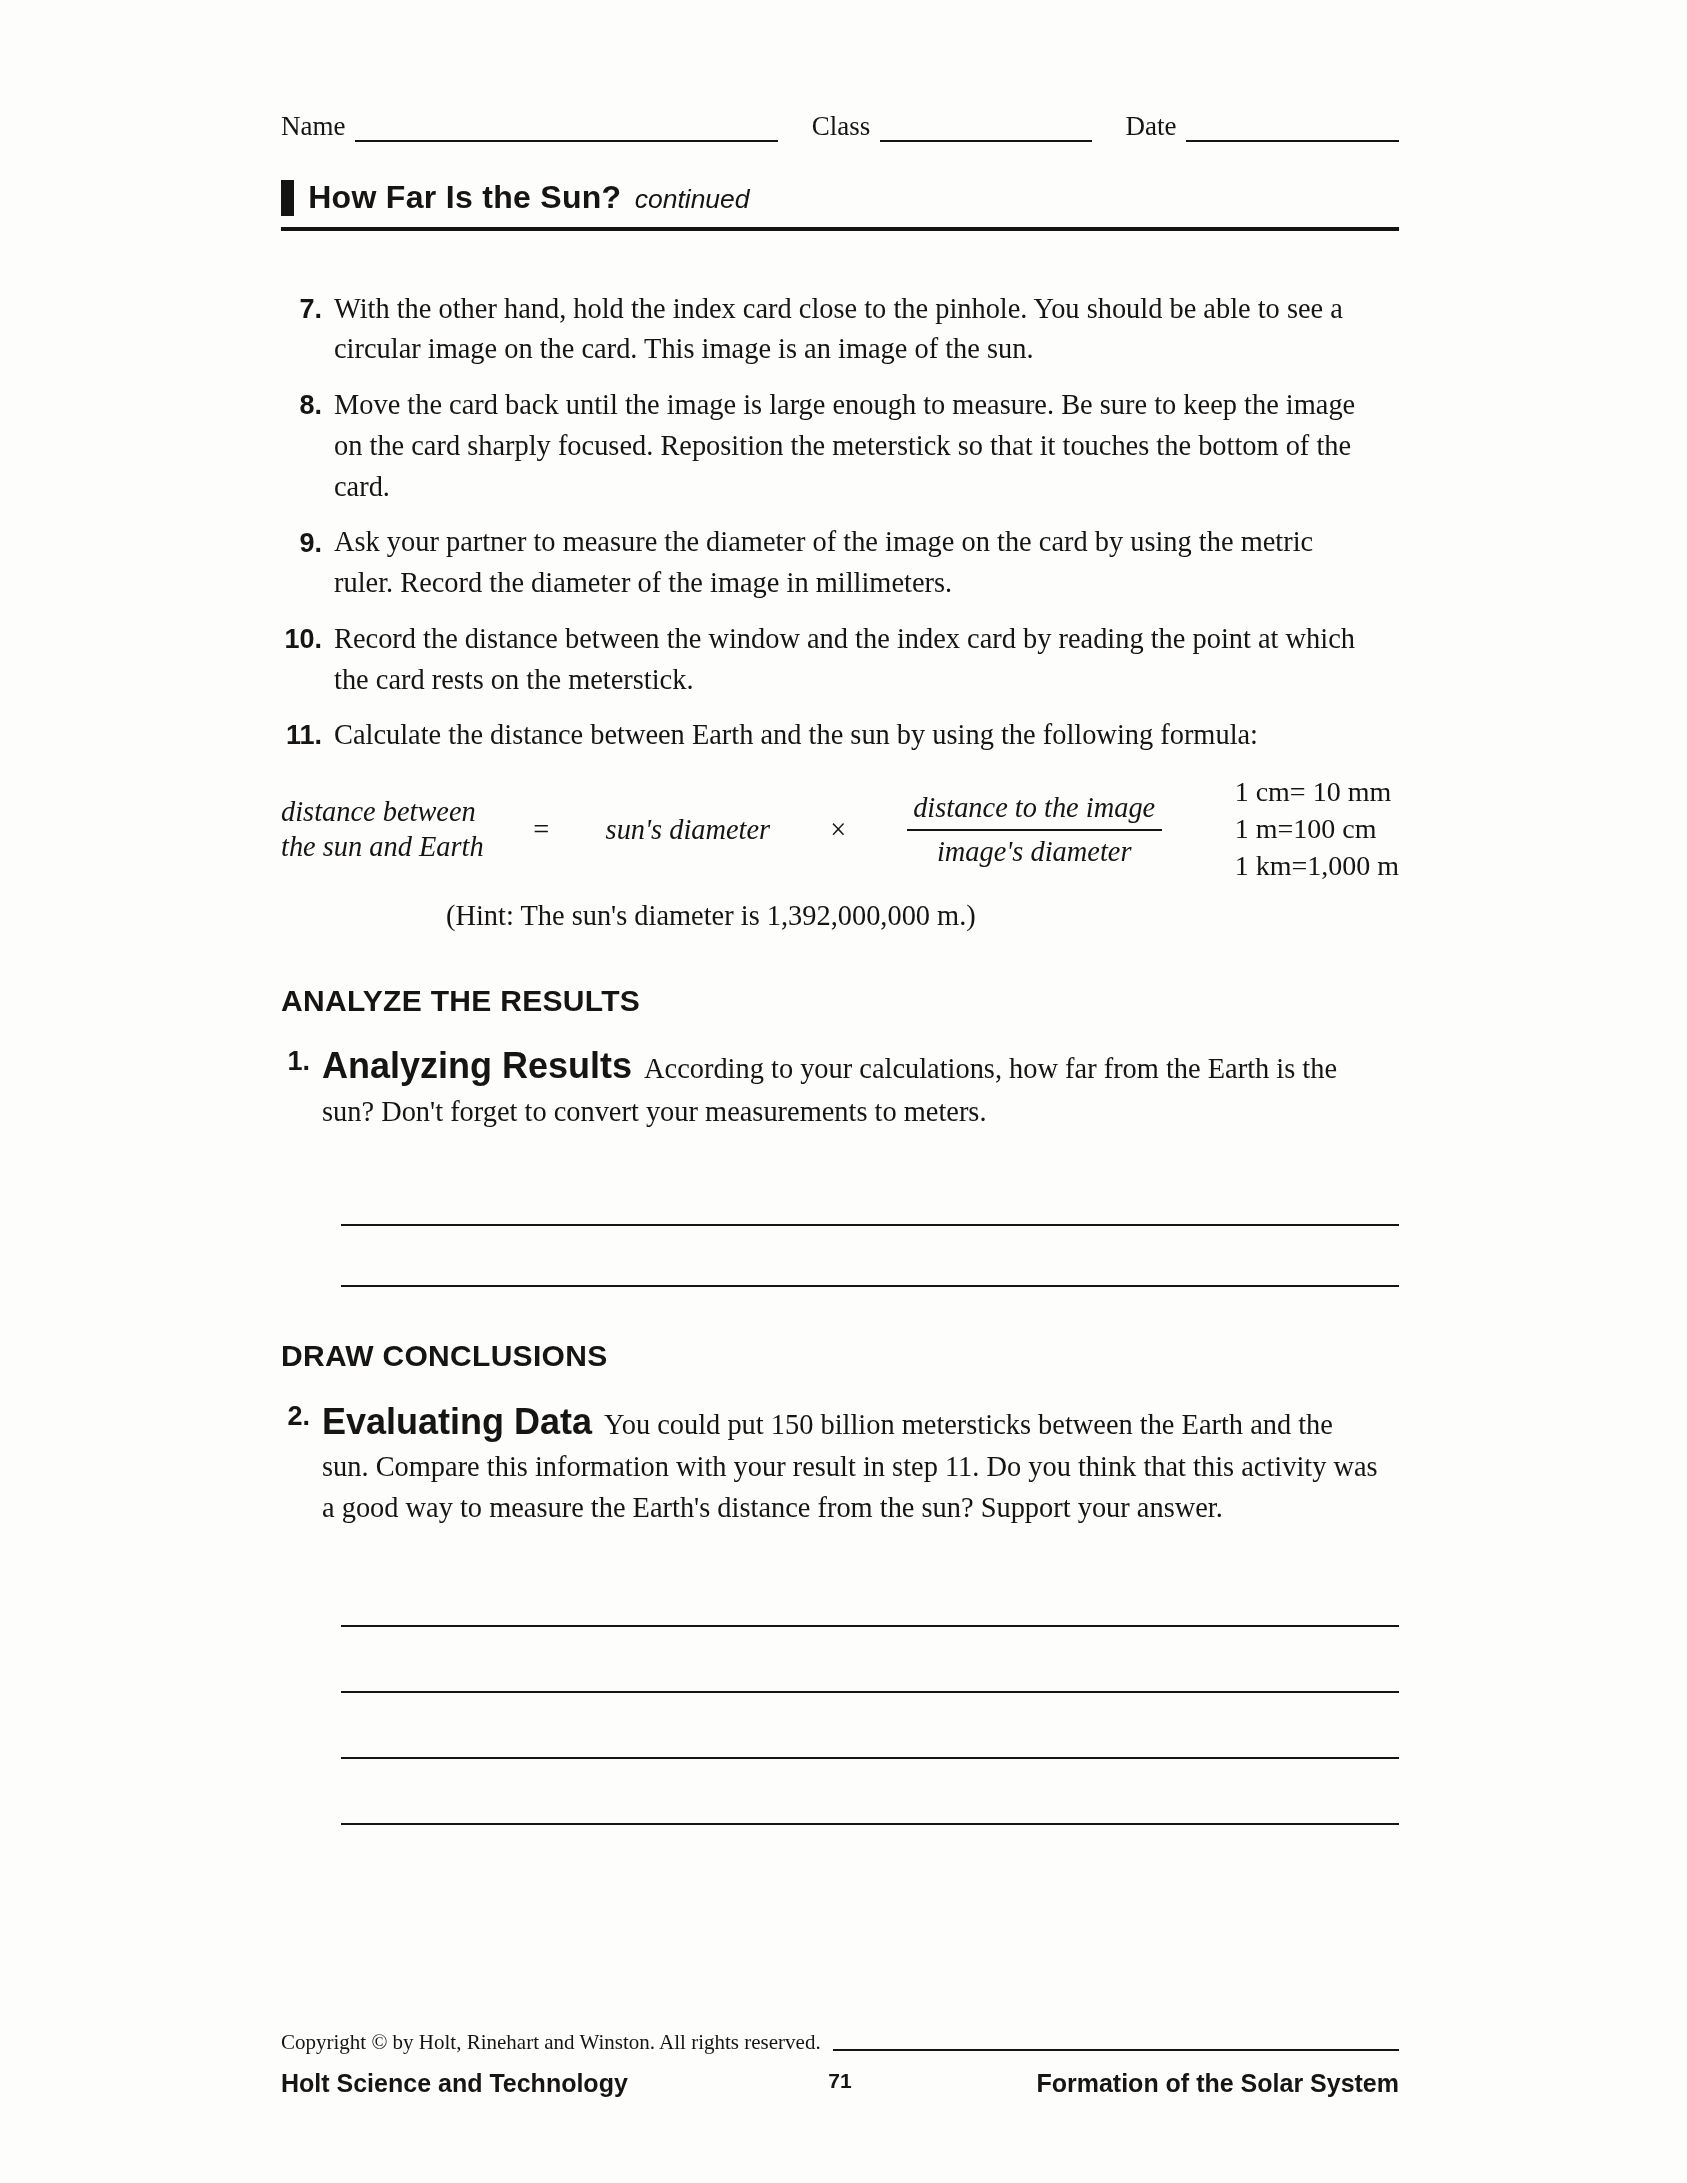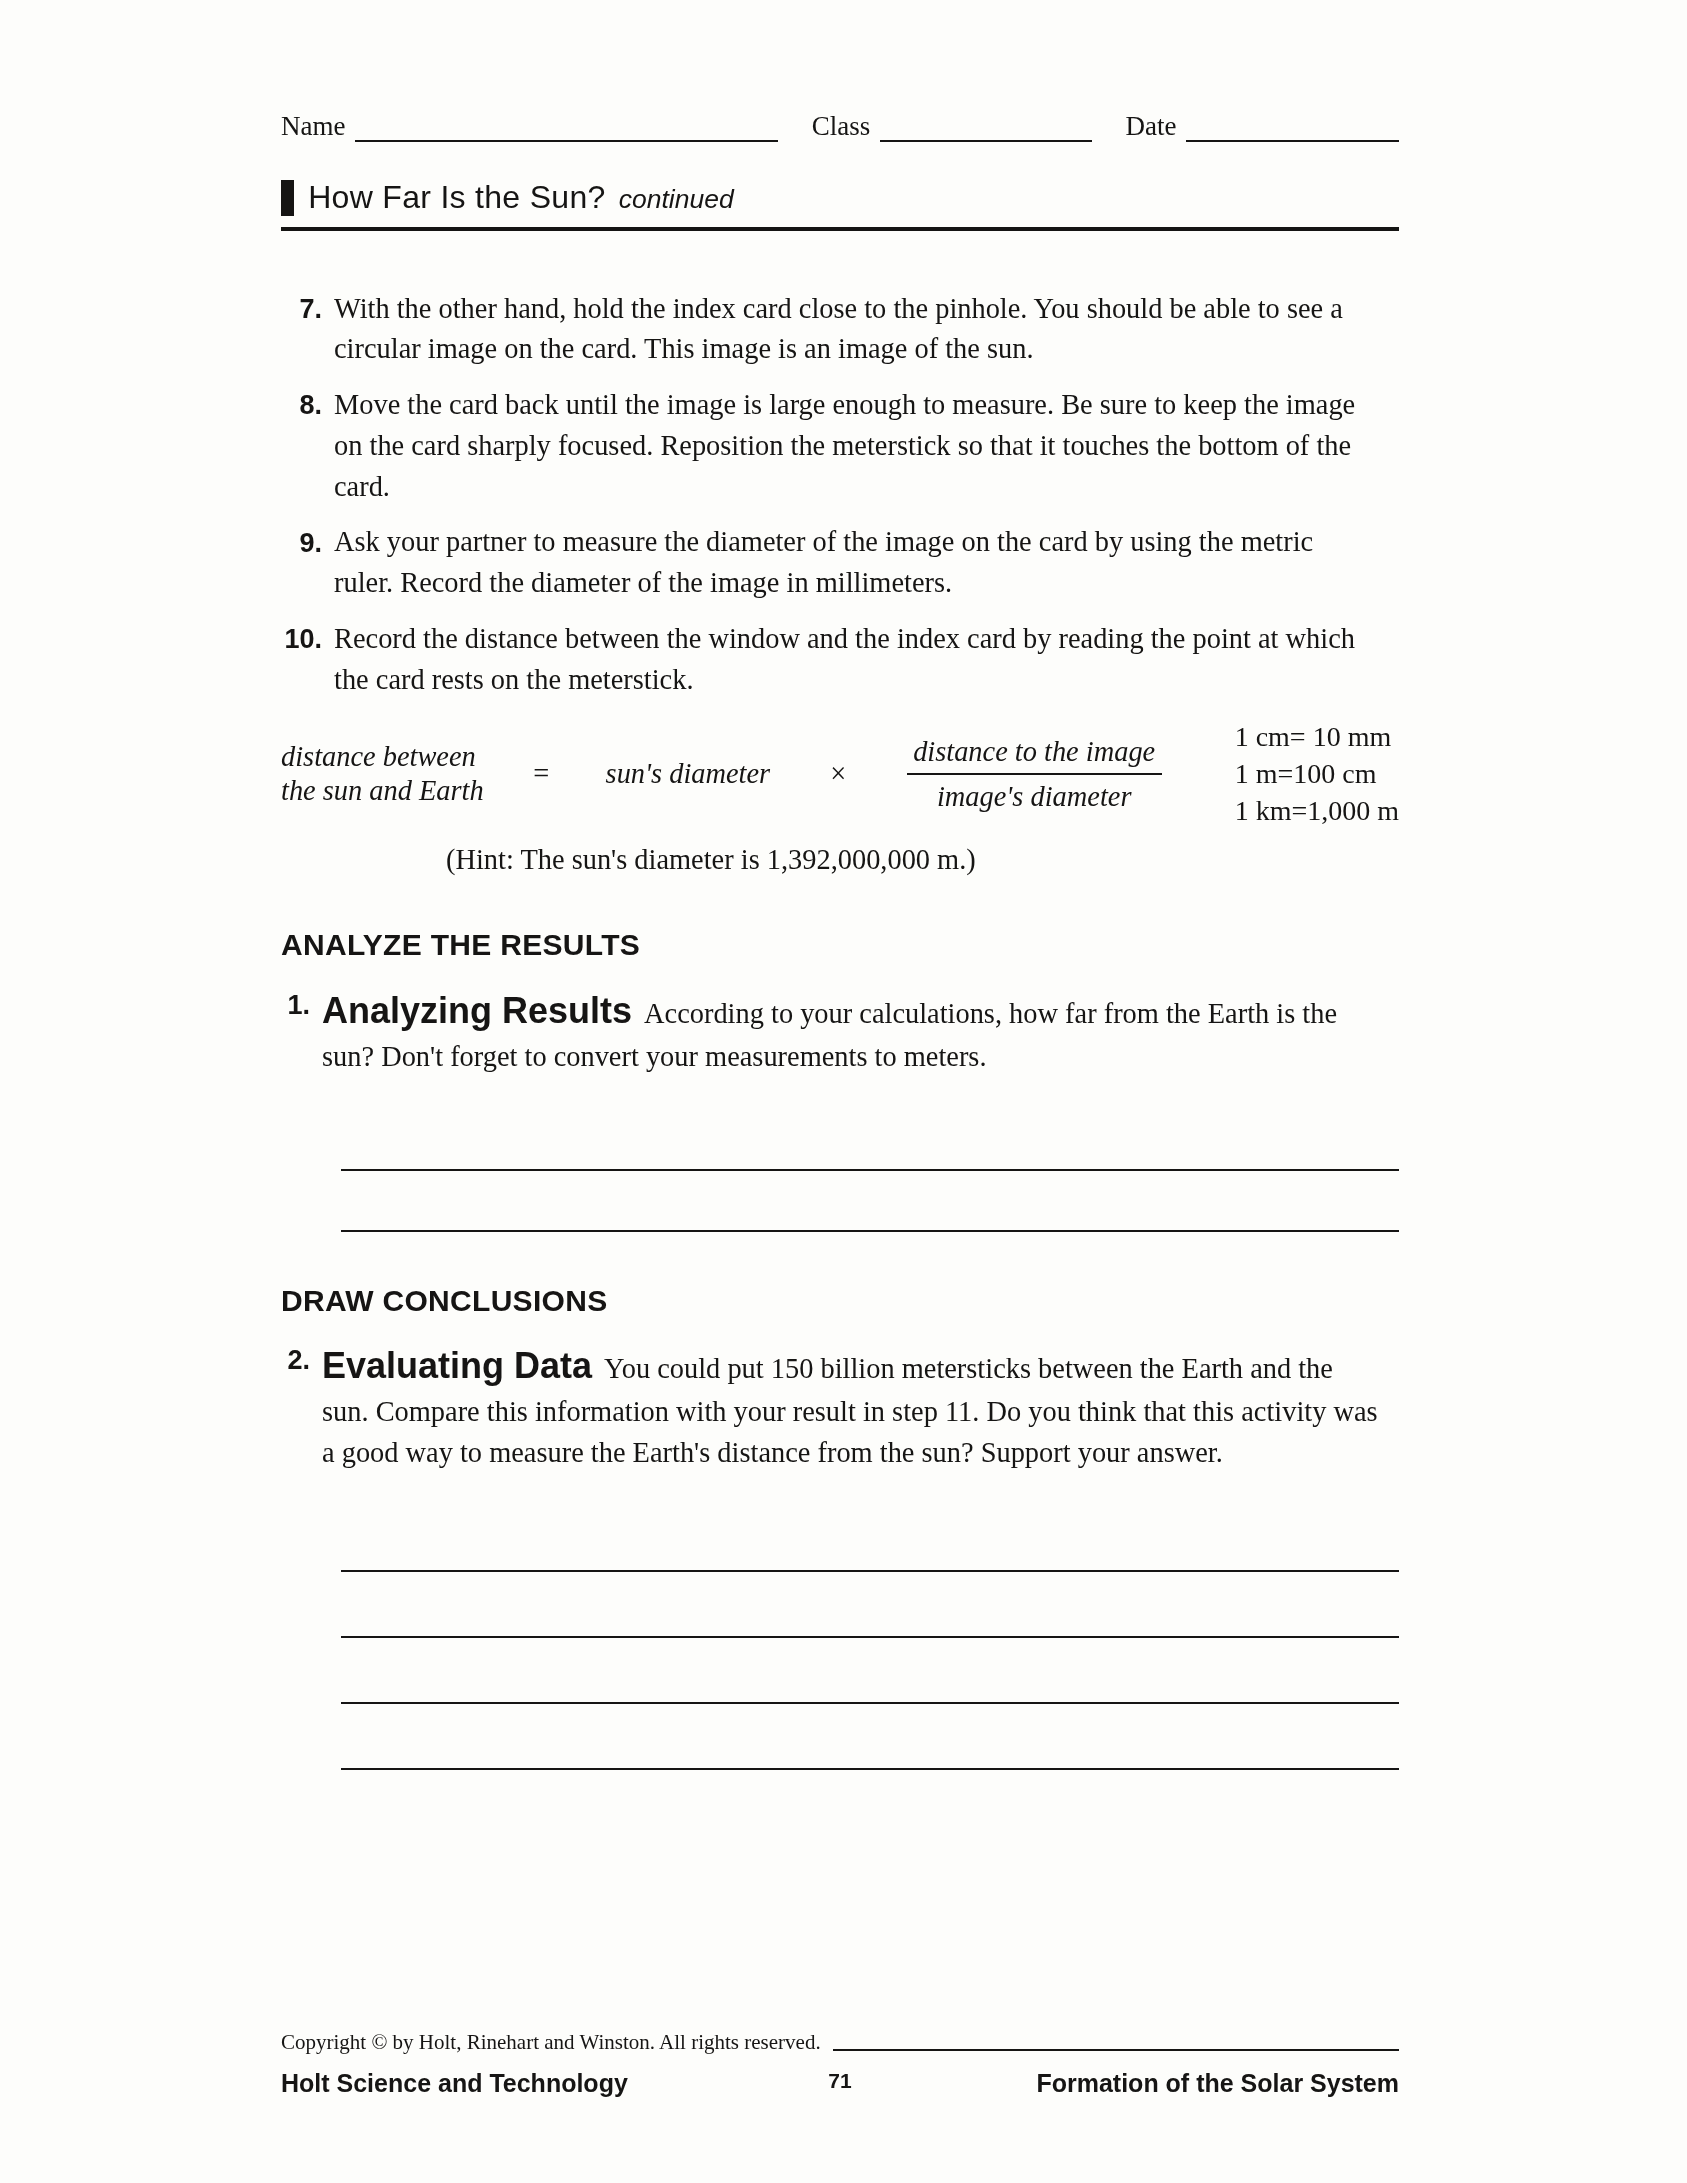--- a/index.html
+++ b/index.html
@@ -47,21 +47,21 @@
   }
   .title-block {
     width: 12.6px;
     height: 36px;
     background: #151413;
     margin-right: 14.6px;
     flex: none;
   }
   .title-main {
     font-family: "Liberation Sans", sans-serif;
-    font-weight: normal;
+    font-weight: bold;
     font-size: 32px;
     letter-spacing: 0.3px;
   }
   .title-cont {
     font-family: "Liberation Sans", sans-serif;
     font-style: italic;
     font-size: 26.5px;
     margin-left: 13.2px;
     padding-top: 4px;
   }
@@ -224,20 +224,24 @@
         <span class="step-text">Move the card back until the image is large enough to measure. Be sure to keep the image on the card sharply focused. Reposition the meterstick so that it touches the bottom of the card.</span>
       </div>
       <div class="step">
         <span class="step-num">9.</span>
         <span class="step-text">Ask your partner to measure the diameter of the image on the card by using the metric ruler. Record the diameter of the image in millimeters.</span>
       </div>
       <div class="step">
         <span class="step-num">10.</span>
         <span class="step-text">Record the distance between the window and the index card by reading the point at which the card rests on the meterstick.</span>
       </div>
+      <div class="step">
+        <span class="step-num">11.</span>
+        <span class="step-text">Calculate the distance between Earth and the sun by using the following formula:</span>
+      </div>
     </div>
 
     <div class="formula-row">
       <span class="lhs">
         <span>distance between</span><br>
         <span>the sun and Earth</span>
       </span>
       <span class="eq">=</span>
       <span class="mid">sun's diameter</span>
       <span class="times">×</span>

